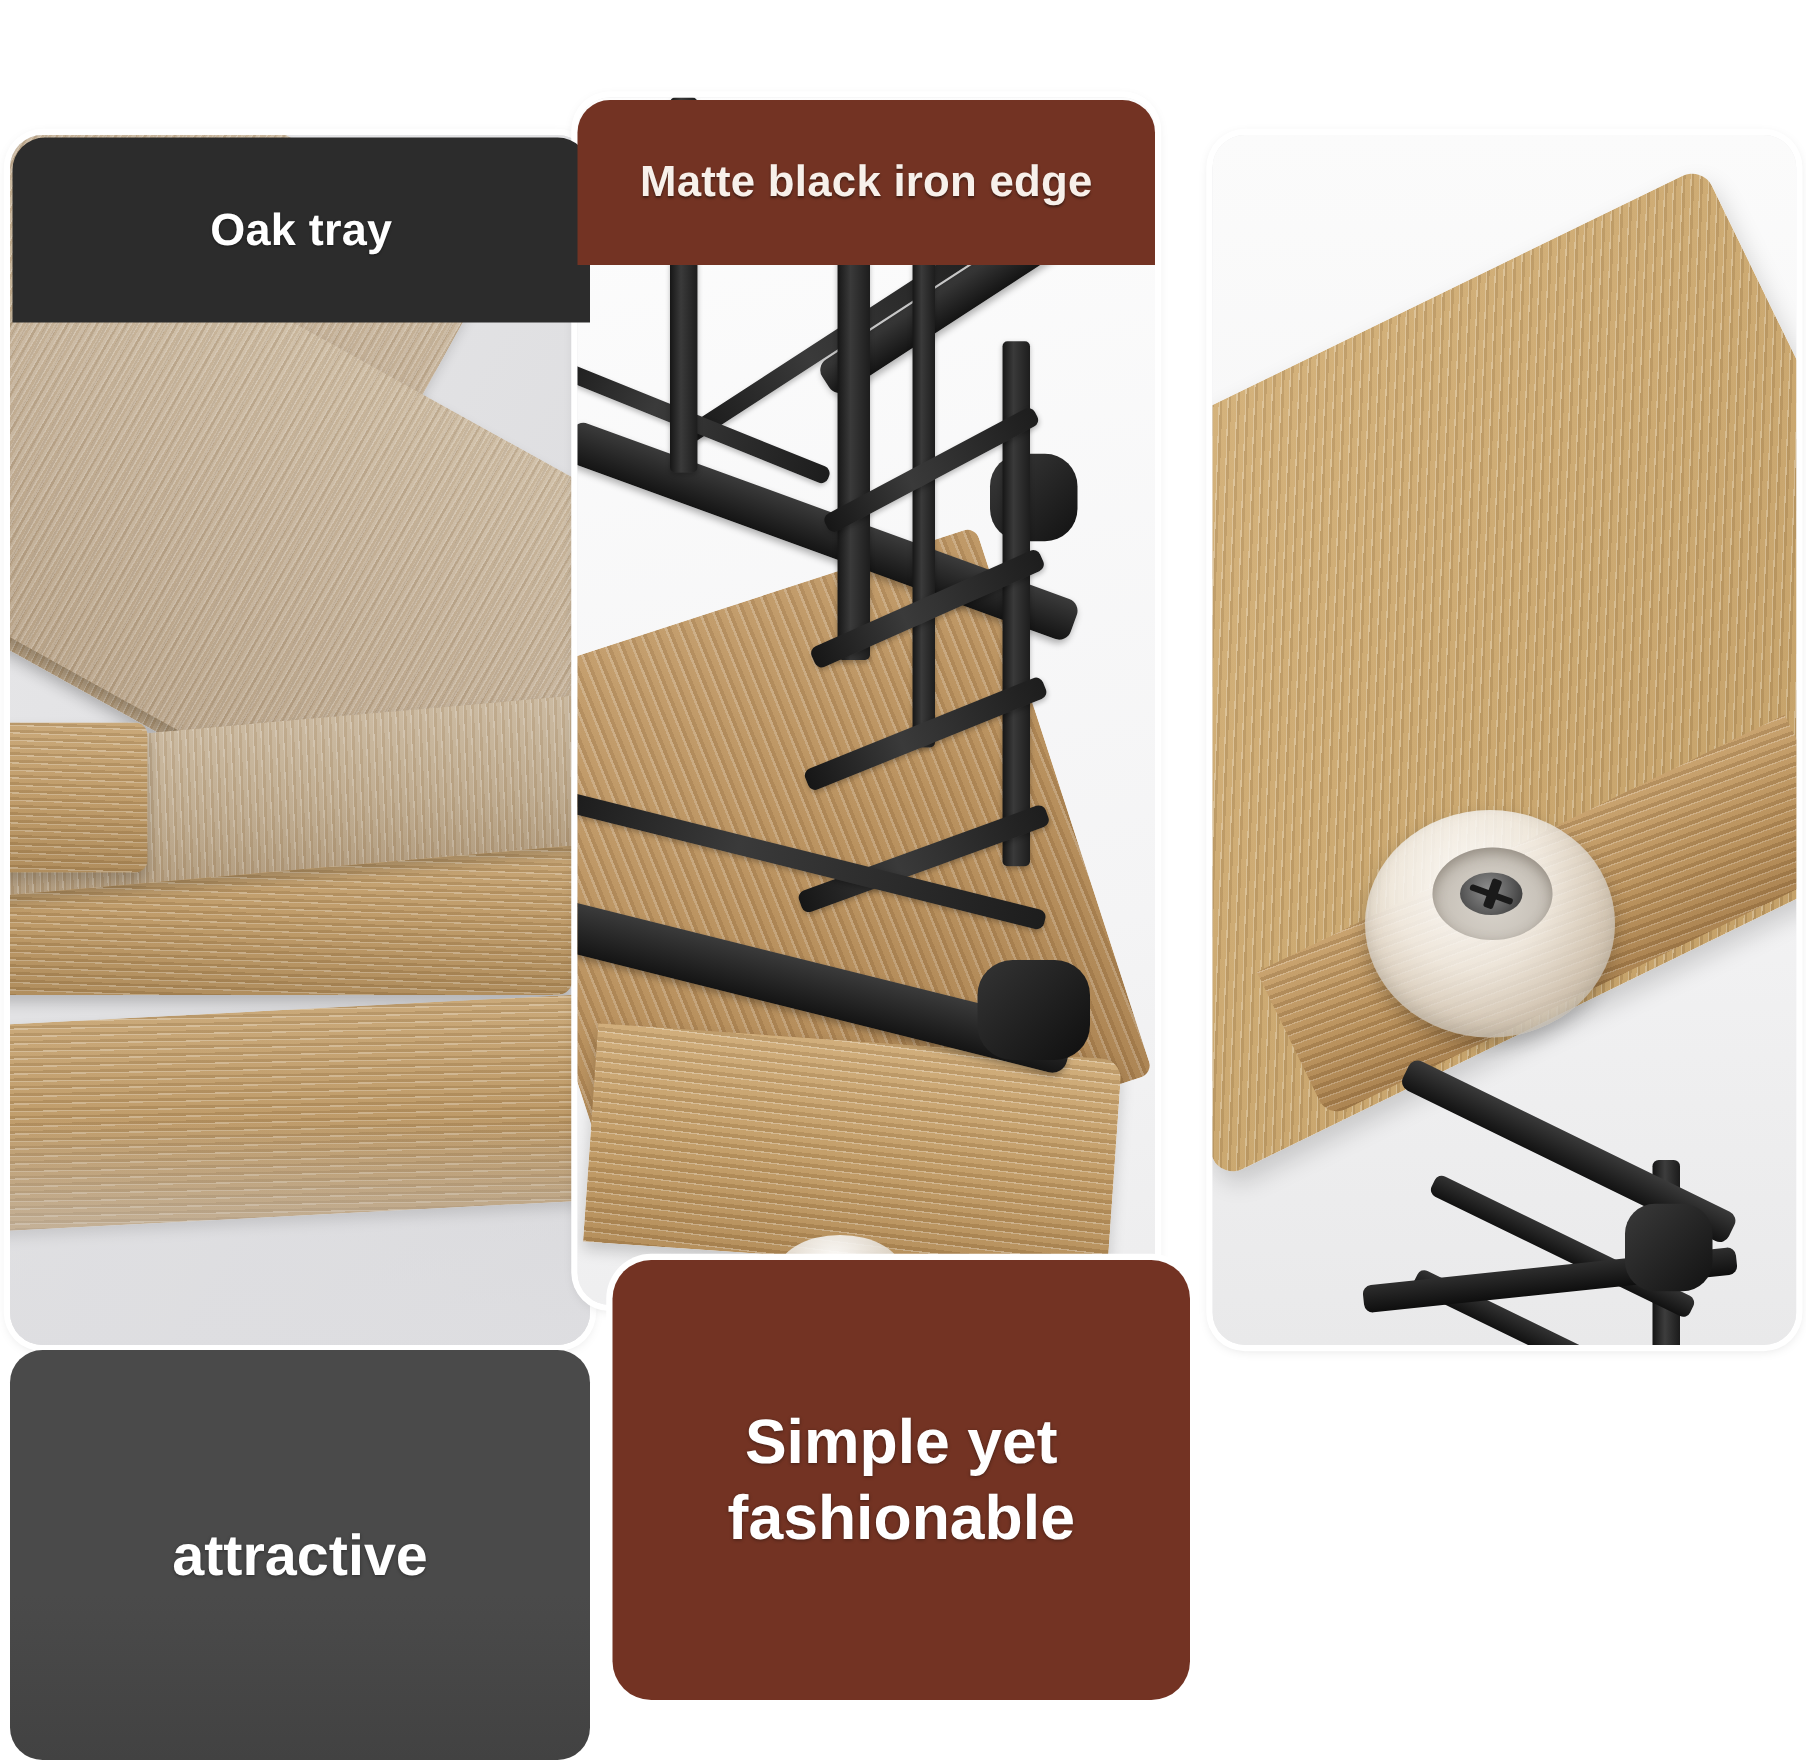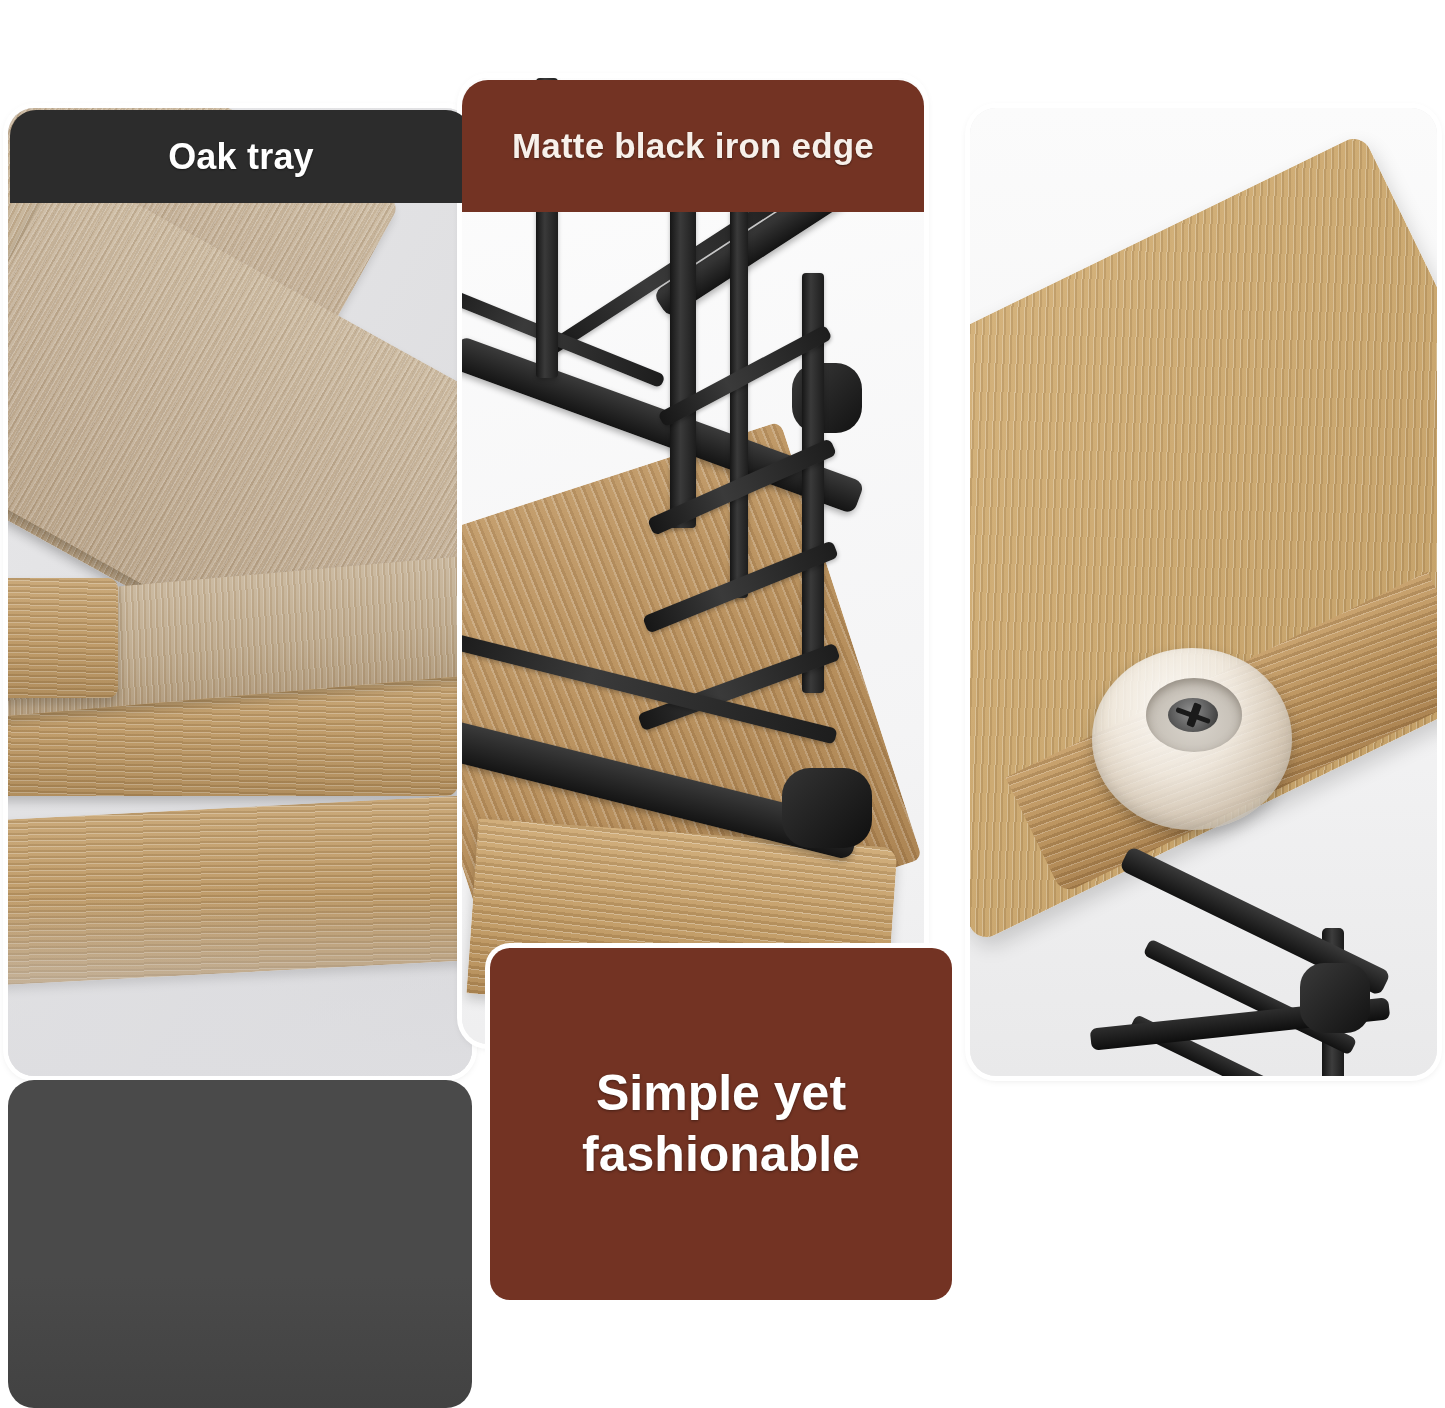--- a/index.html
+++ b/index.html
@@ -37,21 +37,21 @@
     border-radius:26px 26px 0 0;
     color:#fff;
     font-weight:bold;
     letter-spacing:.2px;
     text-shadow:0 1px 2px rgba(0,0,0,.45);
     box-sizing:border-box;
     padding:0 10px;
   }
   .ribbon-dark{background:#2c2c2c;}
   .ribbon-brown{background:#733323;color:#f7f0ea;}
-  .ribbon-left{left:10px;width:462px;top:110px;height:93px;font-size:36px;}
+  .ribbon-left{left:10px;width:462px;top:110px;height:148px;font-size:36px;}
   .ribbon-mid{left:8px;width:462px;top:36px;height:132px;font-size:35px;border-radius:26px 26px 0 0;}
   .ribbon-right{left:10px;width:466px;top:110px;height:122px;font-size:36px;}
 
   
   .caption{
     position:absolute;
     display:flex;align-items:center;justify-content:center;
     text-align:center;
     color:#ffffff;
     font-weight:bold;
@@ -60,23 +60,23 @@
     padding:0 26px;
     text-shadow:0 1px 3px rgba(0,0,0,.4);
   }
   .cap-left{
     left:8px;width:464px;top:1080px;height:328px;
     background:linear-gradient(180deg,#4a4a4a 0%,#4a4a4a 60%,#424242 100%);
     border-radius:26px 26px 26px 26px;
     font-size:46px;
   }
   .cap-mid{
-    left:490px;width:462px;top:948px;height:352px;
+    left:490px;width:462px;top:1008px;height:352px;
     background:#733323;
-    border-radius:20px;
+    border-radius:31px;
     font-size:50px;
     box-shadow:0 0 0 5px #ffffff;
   }
   .cap-txt{display:block;}
 
   
   .scene-left{position:absolute;inset:0;background:
      linear-gradient(120deg,#e9e9eb 0%,#e2e2e4 40%,#d9d9dc 100%);}
   .board{
     position:absolute;
@@ -160,20 +160,21 @@
         <div style="position:absolute;left:0;right:0;bottom:0;height:180px;background:linear-gradient(180deg,rgba(235,235,237,0) 0%, rgba(222,222,225,.9) 100%);"></div>
       </div>
     </div>
 
     <div class="ribbon ribbon-dark ribbon-left">
       <span>Oak tray</span>
     </div>
 
     <div class="caption cap-left">
       <span>
+        <span class="cap-txt">attractive</span>
       </span>
     </div>
   </div>
 
   <div class="col col-mid">
 
     <div class="photo photo-mid">
       <div class="scene-mid">
 
         <div style="position:absolute;left:-40px;top:400px;width:440px;height:460px;

